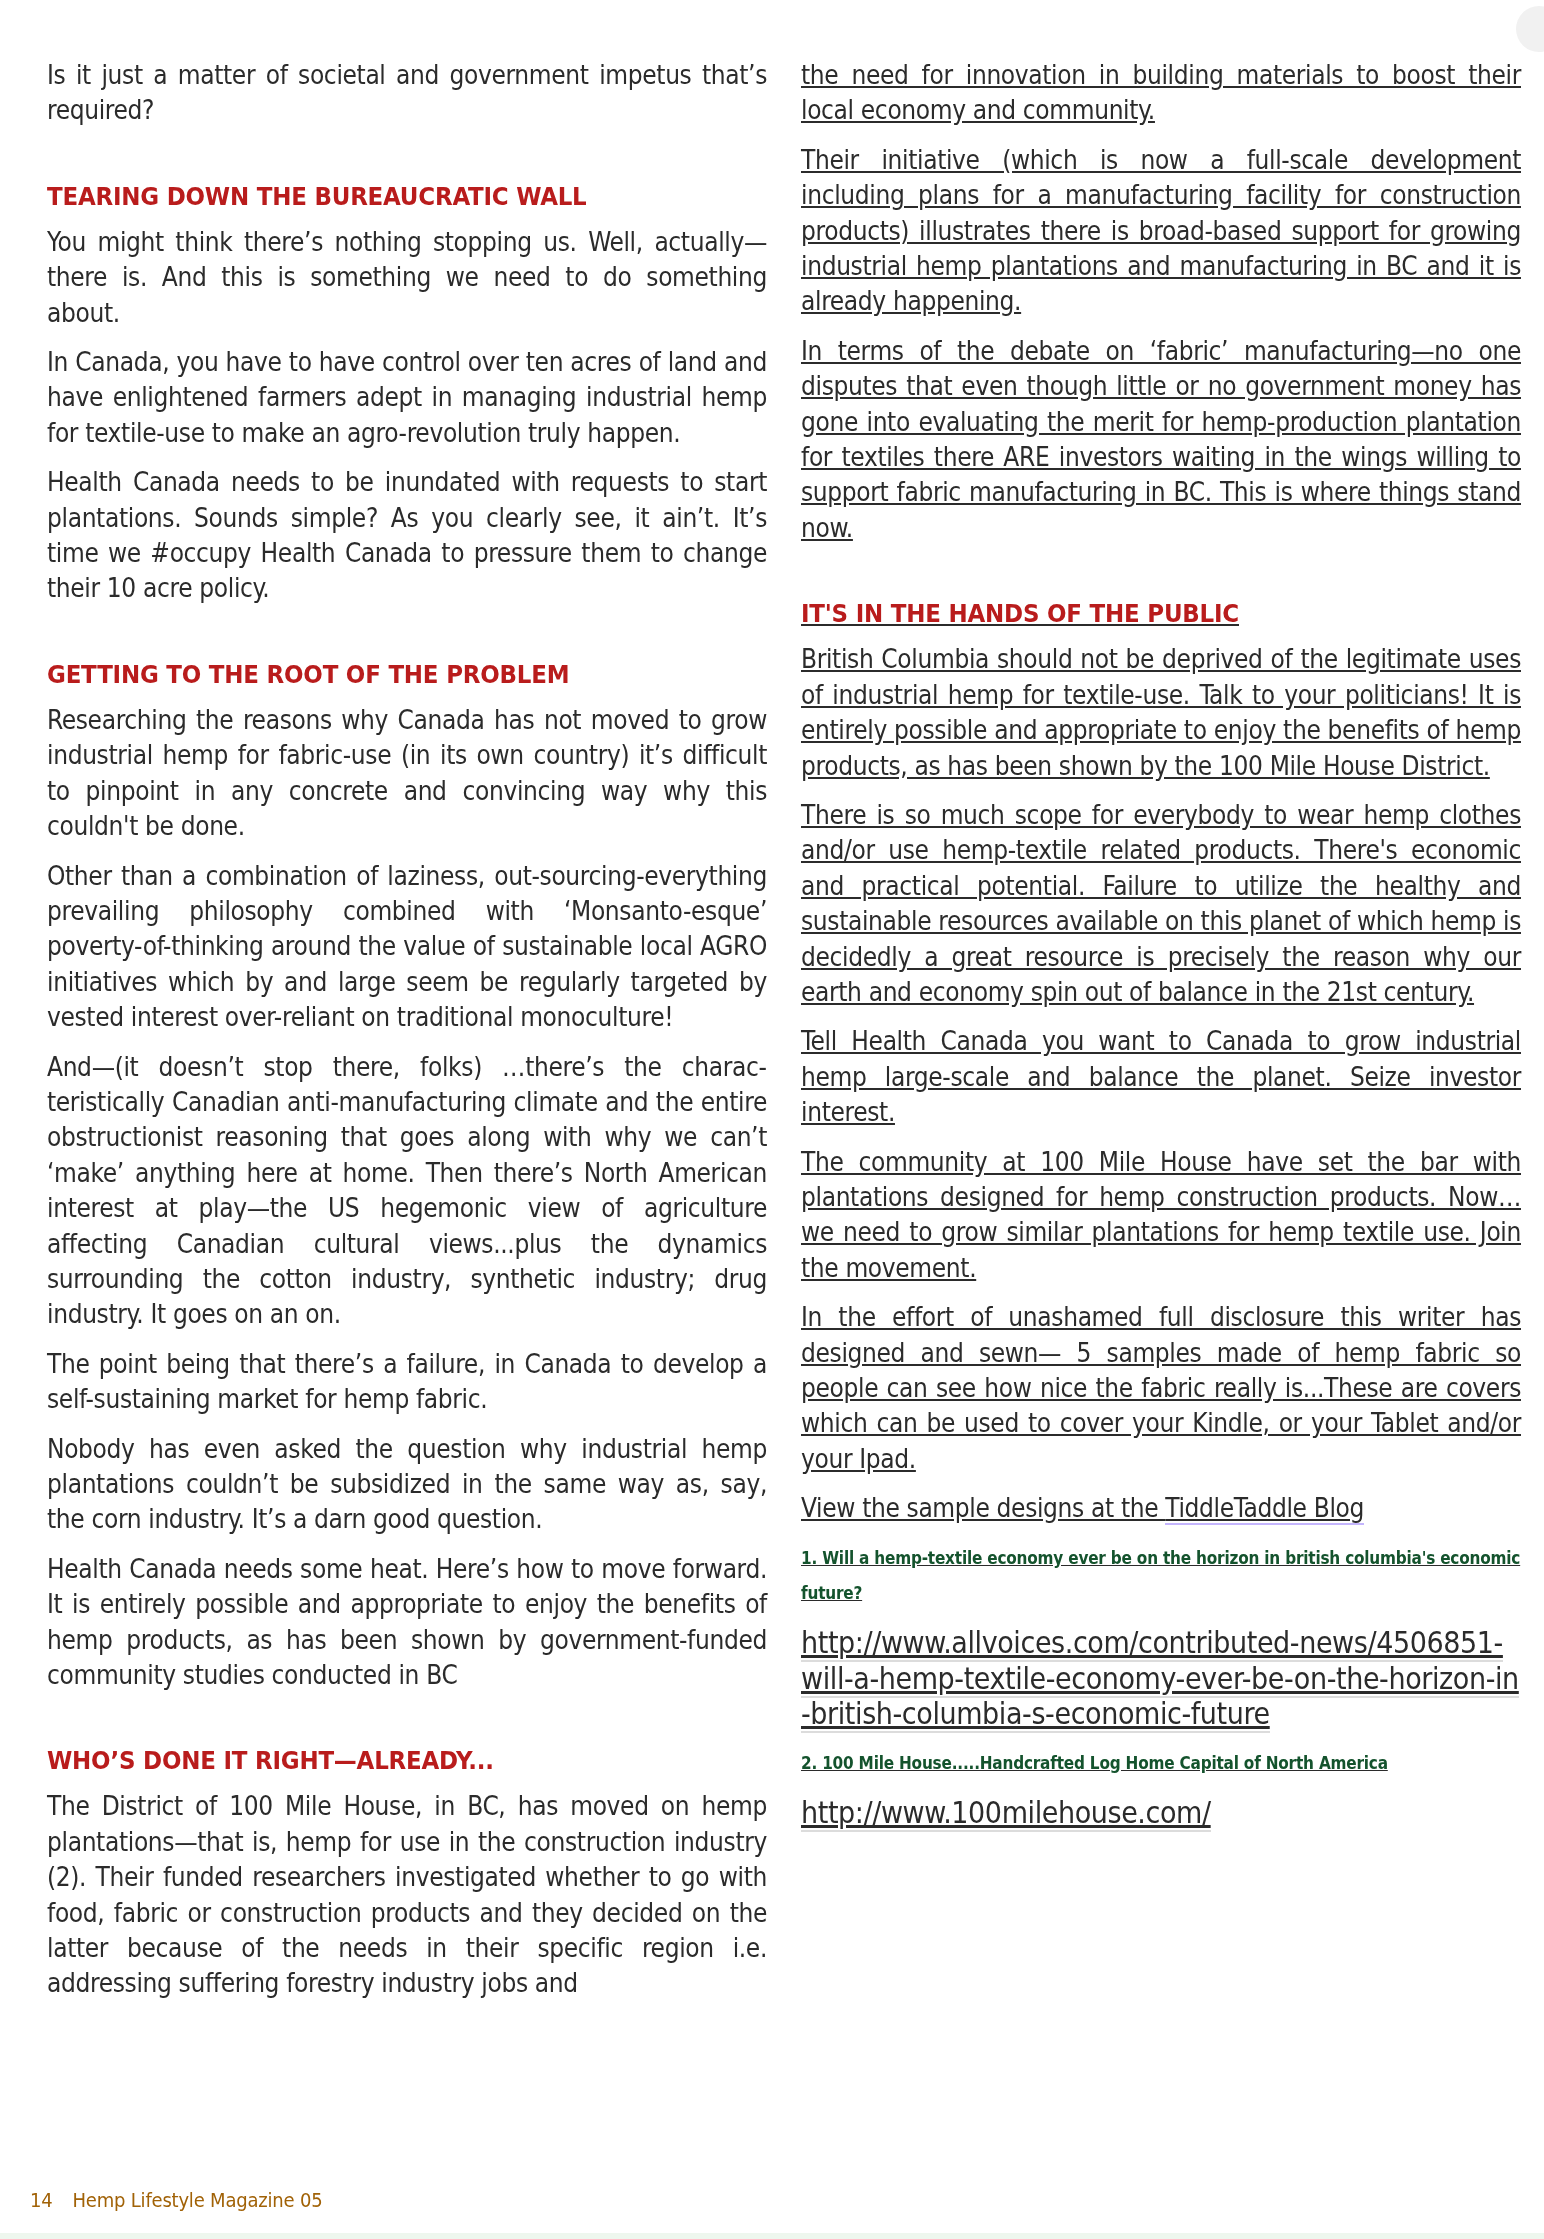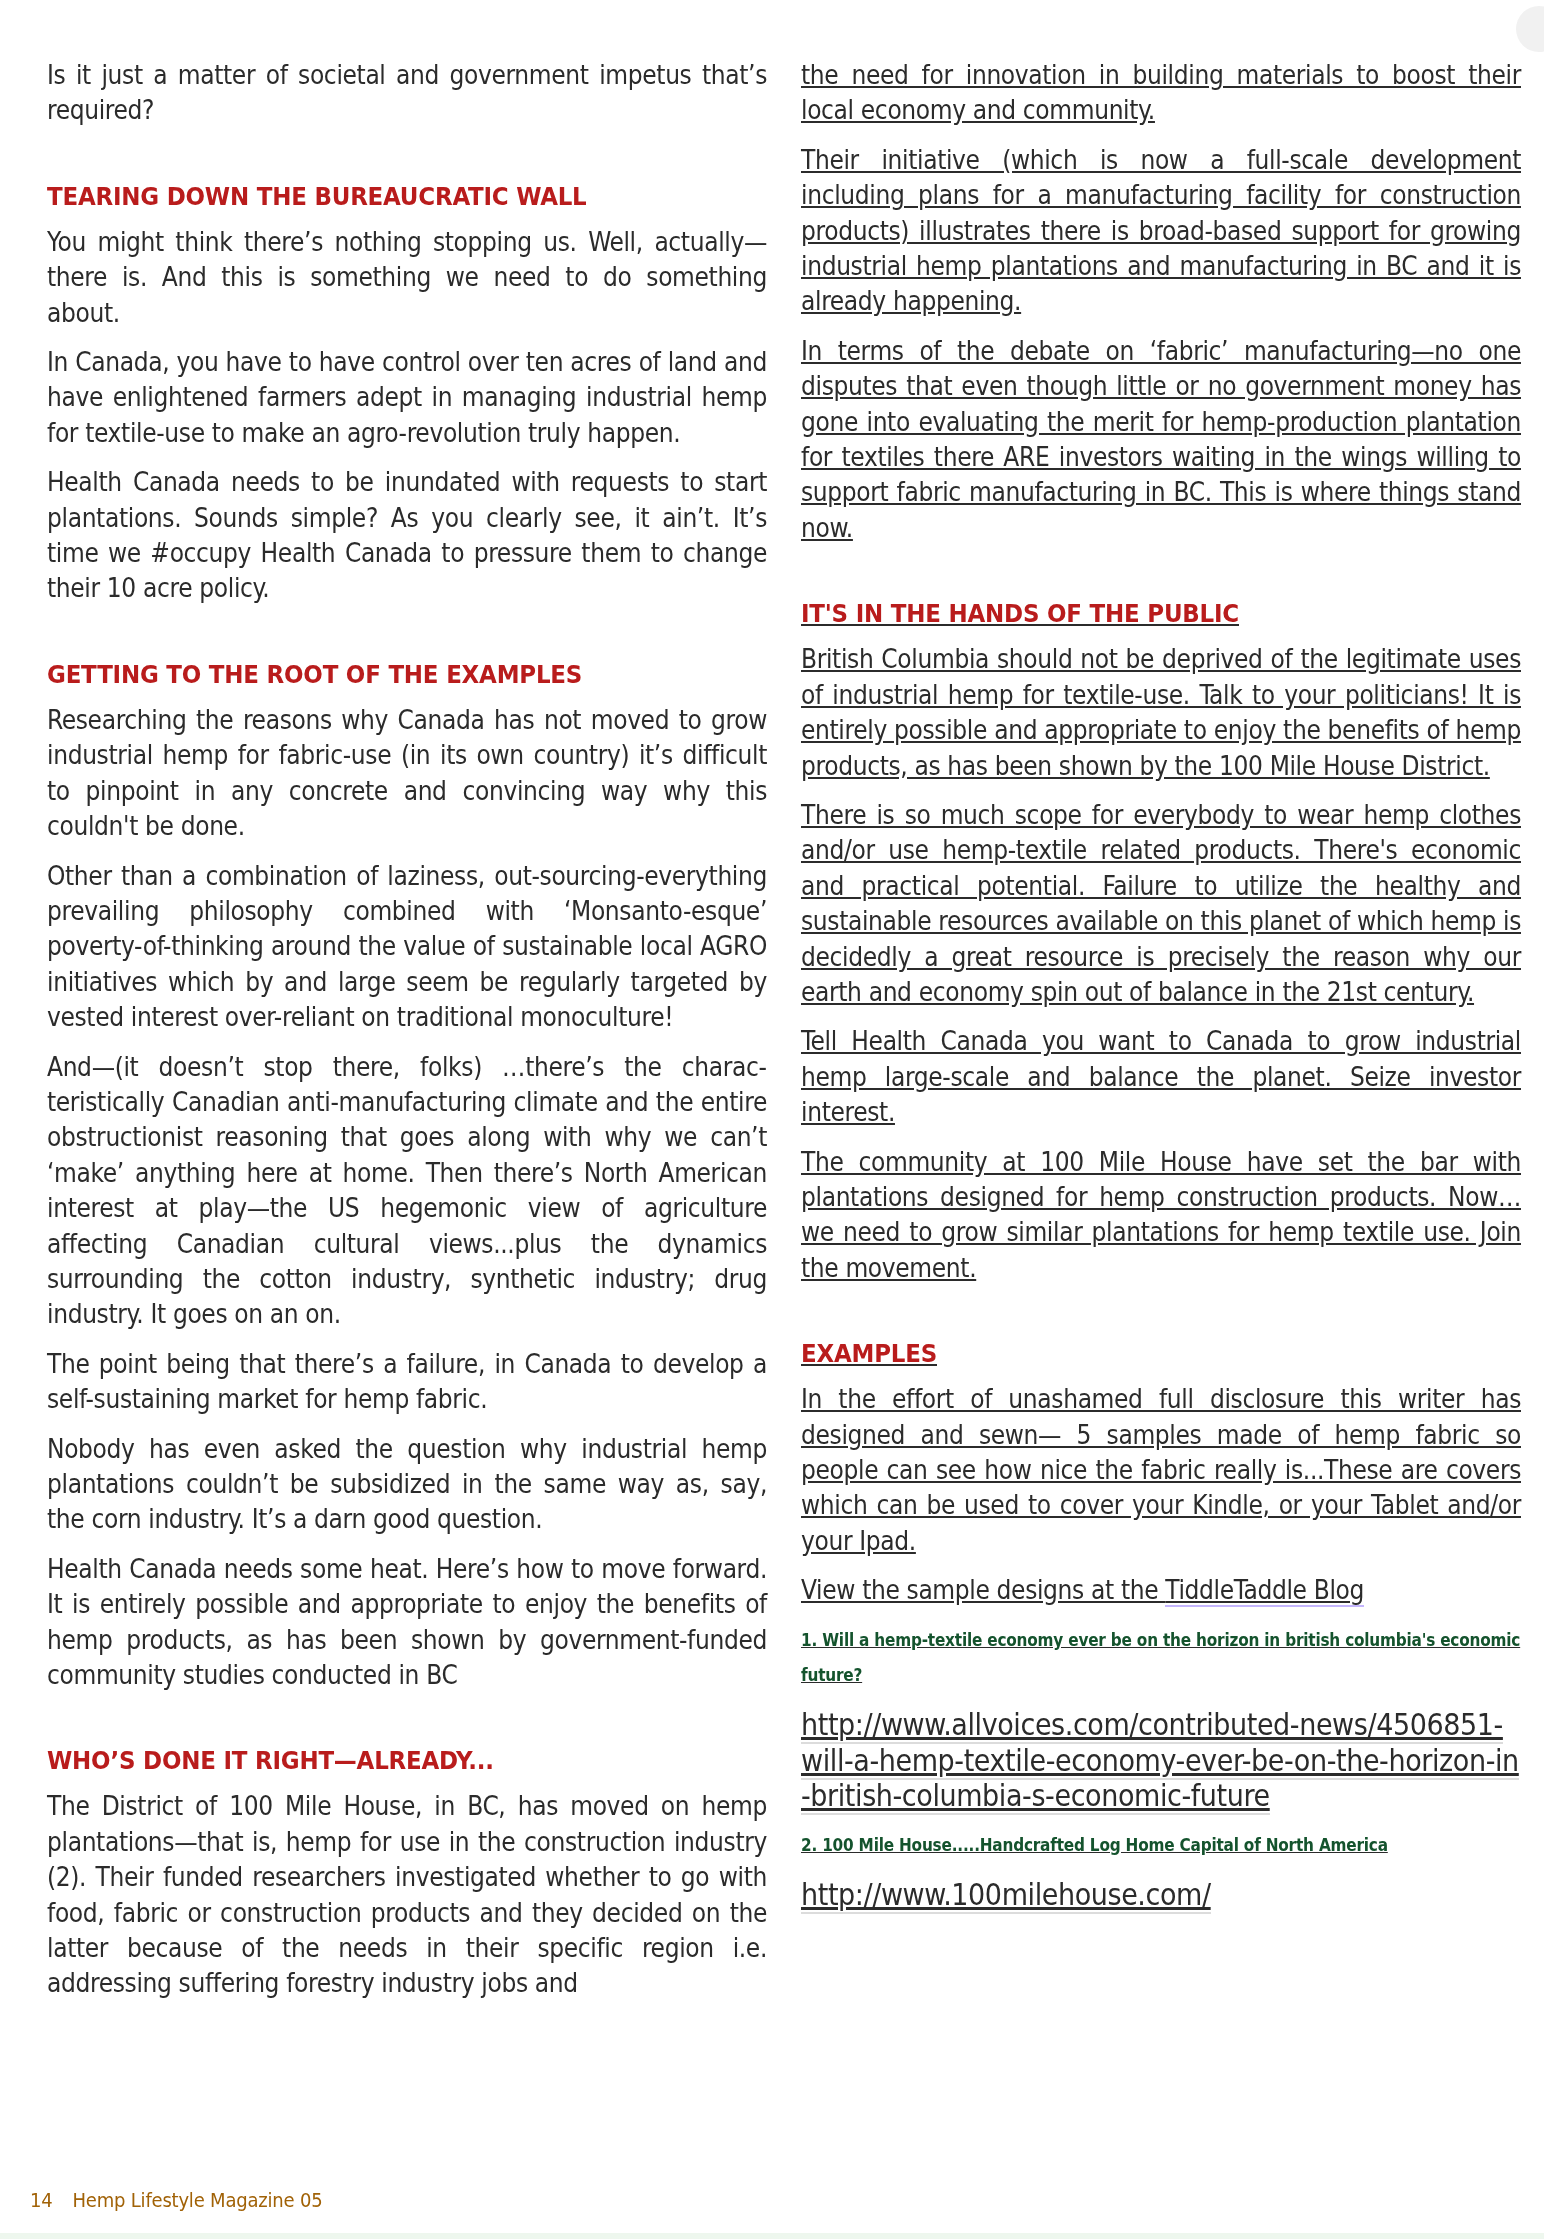--- a/index.html
+++ b/index.html
@@ -37,21 +37,21 @@
 <div class="corner-blob"></div>
 
 <div class="col col-left">
   <p>Is it just a matter of societal and government impetus that’s required?</p>
 
   <h2 class="gap-h">TEARING DOWN THE BUREAUCRATIC WALL</h2>
   <p>You might think there’s nothing stopping us. Well, actu­ally—there is. And this is something we need to do some­thing about.</p>
   <p>In Canada, you have to have control over ten acres of land and have enlightened farmers adept in managing indus­trial hemp for textile-use to make an agro-revolution truly happen.</p>
   <p>Health Canada needs to be inundated with requests to start plantations. Sounds simple? As you clearly see, it ain’t. It’s time we #occupy Health Canada to pressure them to change their 10 acre policy.</p>
 
-  <h2 class="gap-h">GETTING TO THE ROOT OF THE EXAMPLES</h2>
+  <h2 class="gap-h">GETTING TO THE ROOT OF THE PROBLEM</h2>
   <p>Researching the reasons why Canada has not moved to grow industrial hemp for fabric-use (in its own country) it’s difficult to pinpoint in any concrete and convincing way why this couldn't be done.</p>
   <p>Other than a combination of laziness, out-sourcing-every­thing prevailing philosophy combined with ‘Monsanto-esque’ poverty-of-thinking around the value of sustain­able local AGRO initiatives which by and large seem be regularly targeted by vested interest over-reliant on tradi­tional monoculture!</p>
   <p>And—(it doesn’t stop there, folks) …there’s the charac­teristically Canadian anti-manufacturing climate and the entire obstructionist reasoning that goes along with why we can’t ‘make’ anything here at home.  Then there’s North American interest at play—the US hegemonic view of agriculture affecting Canadian cultural views...plus the dynamics surrounding the cotton industry, synthetic in­dustry; drug industry. It goes on an on.</p>
   <p>The point being that there’s a failure, in Canada to de­velop a self-sustaining market for hemp fabric.</p>
   <p>Nobody has even asked the question why industrial hemp plantations couldn’t be subsidized in the same way as, say, the corn industry.  It’s a darn good question.</p>
   <p>Health Canada needs some heat. Here’s how to move for­ward. It is entirely possible and appropriate to enjoy the benefits of hemp products, as has been shown by govern­ment-funded community studies conducted in BC</p>
 
   <h2 class="gap-h">WHO’S DONE IT RIGHT—ALREADY...</h2>
   <p>The District of 100 Mile House, in BC, has moved on hemp plantations—that is, hemp for use in the construction in­dustry (2). Their funded researchers investigated whether to go with food, fabric or construction products and they decided on the latter because of the needs in their specific region i.e. addressing suffering forestry industry jobs and</p>
 </div>
@@ -60,21 +60,20 @@
   <p>the need for innovation in building materials to boost their local economy and community.</p>
   <p>Their initiative (which is now a full-scale development including plans for a manufacturing facility for construc­tion products) illustrates there is broad-based support for growing industrial hemp plantations and manufacturing in BC and it is already happening.</p>
   <p>In terms of the debate on ‘fabric’ manufacturing—no one disputes that even though little or no government money has gone into evaluating the merit for hemp-production plantation for textiles there ARE investors waiting in the wings willing to support fabric manufacturing in BC. This is where things stand now.</p>
 
   <h2 class="gap-h">IT'S IN THE HANDS OF THE PUBLIC</h2>
   <p>British Columbia should not be deprived of the legitimate uses of industrial hemp for textile-use. Talk to your politi­cians! It is entirely possible and appropriate to enjoy the benefits of hemp products, as has been shown by the 100 Mile House District.</p>
   <p>There is so much scope for everybody to wear hemp clothes and/or use hemp-textile related products. There's economic and practical potential. Failure to utilize the healthy and sustainable resources available on this planet of which hemp is decidedly a great resource is precisely the reason why our earth and economy spin out of bal­ance in the 21st century.</p>
   <p>Tell Health Canada you want to Canada to grow industrial hemp large-scale and balance the planet. Seize investor interest.</p>
   <p>The community at 100 Mile House have set the bar with plantations designed for hemp construction products. Now… we need to grow similar plantations for hemp tex­tile use. Join the movement.</p>
 
-  <h2 class="gap-h">EXAMPLES</h2>
   <p>In the effort of unashamed full disclosure this writer has designed and sewn— 5 samples made of hemp fabric so people can see how nice the fabric really is...These are covers which can be used to cover your Kindle, or your Tablet and/or your Ipad.</p>
   <p style="text-align:left"><span>View the sample designs at the </span><a class="link" href="#">TiddleTaddle Blog</a></p>
 
   <div class="ref">1. Will a hemp-textile economy ever be on the horizon in british columbia's economic future?</div>
   <div class="url"><a href="#">http://www.allvoices.com/contributed-news/4506851-will-a-hemp-textile-economy-ever-be-on-the-horizon-in-british-columbia-s-economic-future</a></div>
 
   <div class="ref">2. 100 Mile House.....Handcrafted Log Home Capital of North America</div>
   <div class="url"><a href="#">http://www.100milehouse.com/</a></div>
 </div>
 

